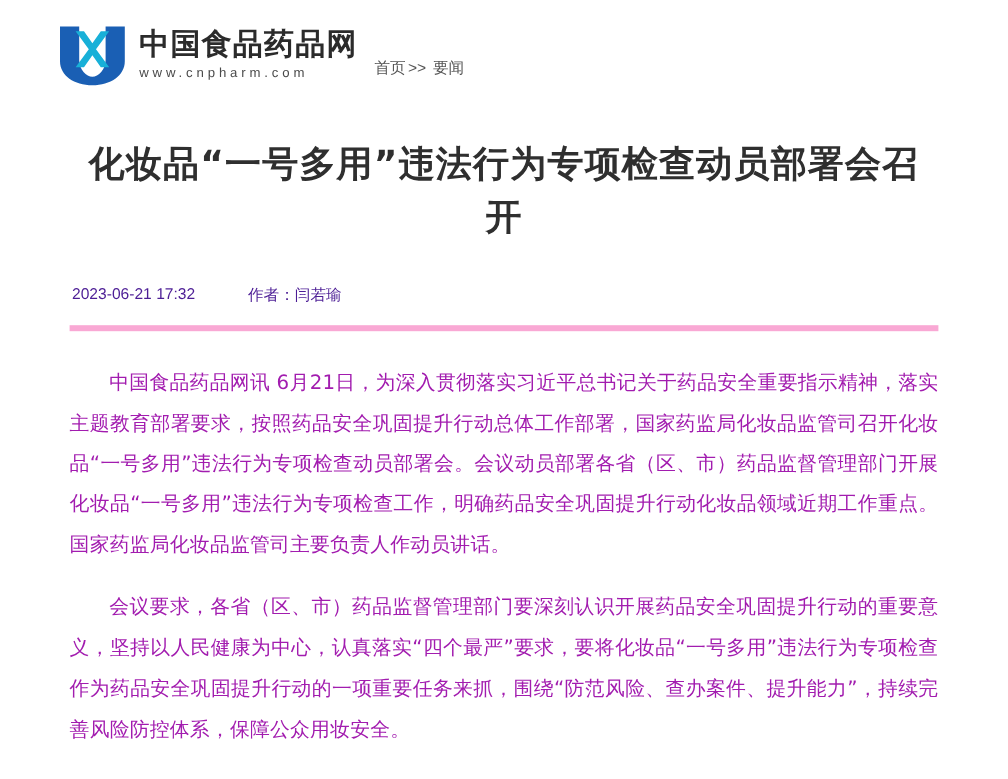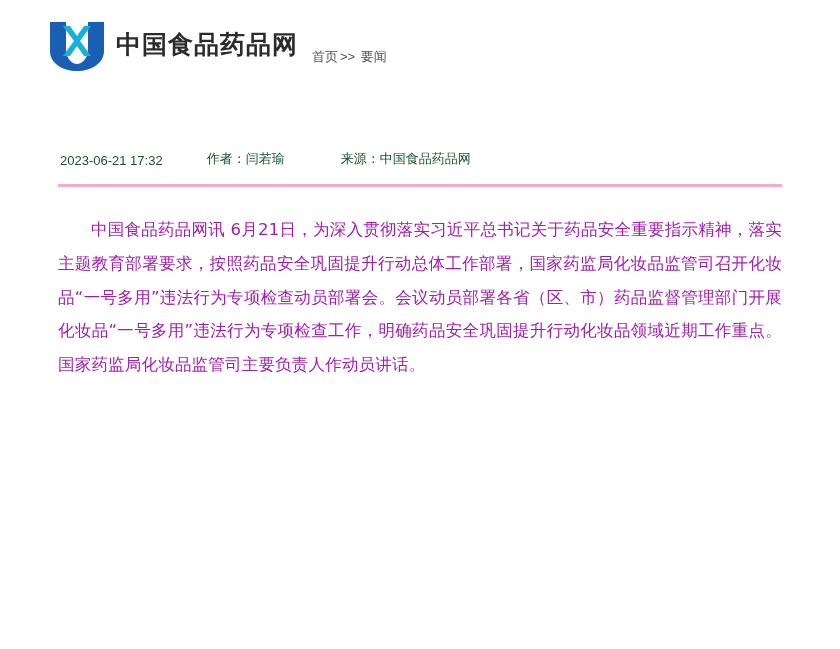--- a/index.html
+++ b/index.html
@@ -84,24 +84,24 @@
     color: #2f2f2f;
     text-align: center;
     line-height: 1.45;
     letter-spacing: 1px;
     margin: 0 10px;
   }
   .meta-bar {
     margin-top: 34px;
     padding-bottom: 16px;
     display: flex;
-    align-items: flex-end;
+    align-items: flex-start;
     font-size: 13px;
-    color: #14532d;
-    border-bottom: 3px solid #f9a8d4;
+    color: #4c1d95;
+    border-bottom: 5px solid #f9a8d4;
   }
   .meta-item { white-space: nowrap; }
   .meta-date { margin-left: 2px; }
   .meta-author { margin-left: 44px; }
   .meta-source { margin-left: 56px; }
 
   .article-body {
     margin-top: 26px;
   }
   .article-body p {
@@ -121,32 +121,34 @@
 <div class="site-header">
   <div class="brand">
     <span class="brand-logo">
       <svg width="62" height="52" viewBox="0 0 62 52" xmlns="http://www.w3.org/2000/svg">
         <path d="M4 2 H20 V30 C20 38 26 44 31 44 C36 44 42 38 42 30 V2 H58 V31 C58 43 46 51 31 51 C16 51 4 43 4 31 Z" fill="#1a5fb4"></path>
         <path d="M24 6 L31 16 L38 6 L45 6 L34 21 L45 36 L38 36 L31 26 L24 36 L17 36 L28 21 L17 6 Z" fill="#18b0d8"></path>
       </svg>
     </span>
     <span class="brand-text">
       <span class="brand-name">中国食品药品网</span>
+      <span class="brand-url">www.cnpharm.com</span>
     </span>
   </div>
   <div class="breadcrumb">
     <a href="#">首页</a><span class="sep">&gt;&gt;</span>
     <a href="#">要闻</a>
   </div>
 </div>
 
 <div class="article">
+  <h1 class="article-title">化妆品“一号多用”违法行为专项检查动员部署会召开</h1>
 
   <div class="meta-bar">
     <span class="meta-item meta-date">2023-06-21 17:32</span>
     <span class="meta-item meta-author">作者：闫若瑜</span>
-    <span class="meta-item meta-source">来源：中国食品药品网</span>
   </div>
 
   <div class="article-body">
     <p>中国食品药品网讯 6月21日，为深入贯彻落实习近平总书记关于药品安全重要指示精神，落实主题教育部署要求，按照药品安全巩固提升行动总体工作部署，国家药监局化妆品监管司召开化妆品“一号多用”违法行为专项检查动员部署会。会议动员部署各省（区、市）药品监督管理部门开展化妆品“一号多用”违法行为专项检查工作，明确药品安全巩固提升行动化妆品领域近期工作重点。国家药监局化妆品监管司主要负责人作动员讲话。</p>
+    <p>会议要求，各省（区、市）药品监督管理部门要深刻认识开展药品安全巩固提升行动的重要意义，坚持以人民健康为中心，认真落实“四个最严”要求，要将化妆品“一号多用”违法行为专项检查作为药品安全巩固提升行动的一项重要任务来抓，围绕“防范风险、查办案件、提升能力”，持续完善风险防控体系，保障公众用妆安全。</p>
   </div>
 </div>
 
 </body></html>

